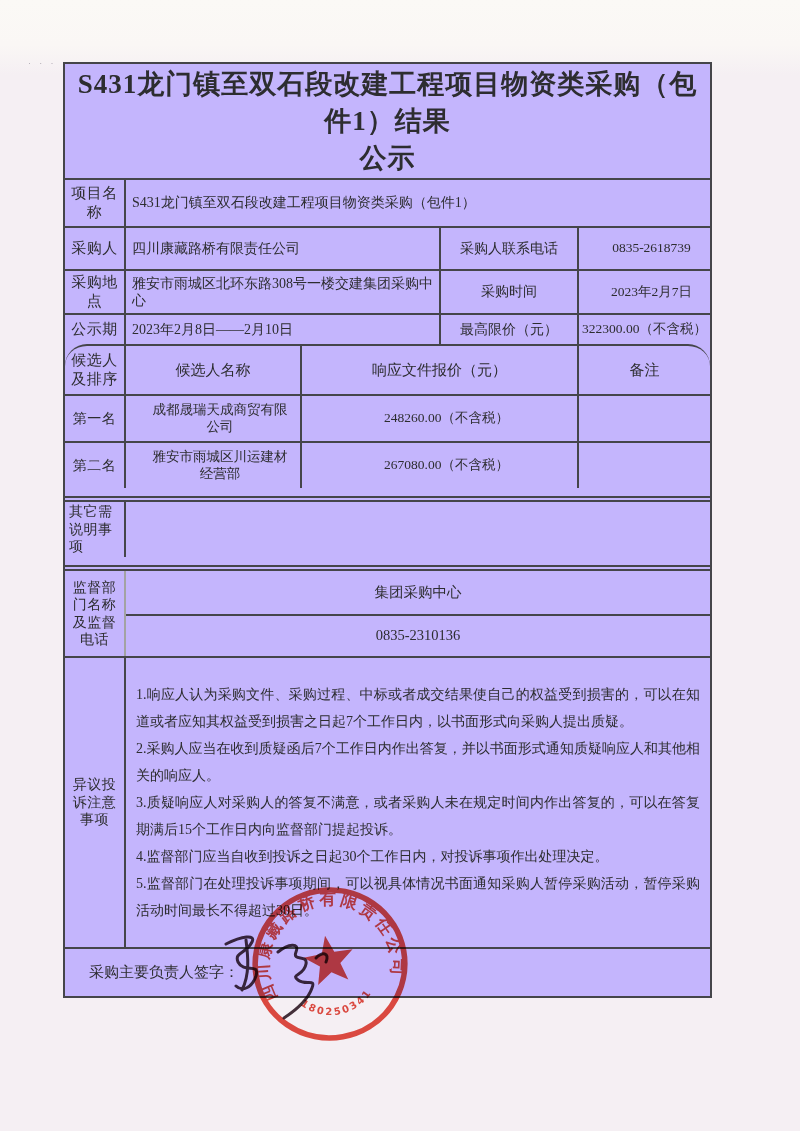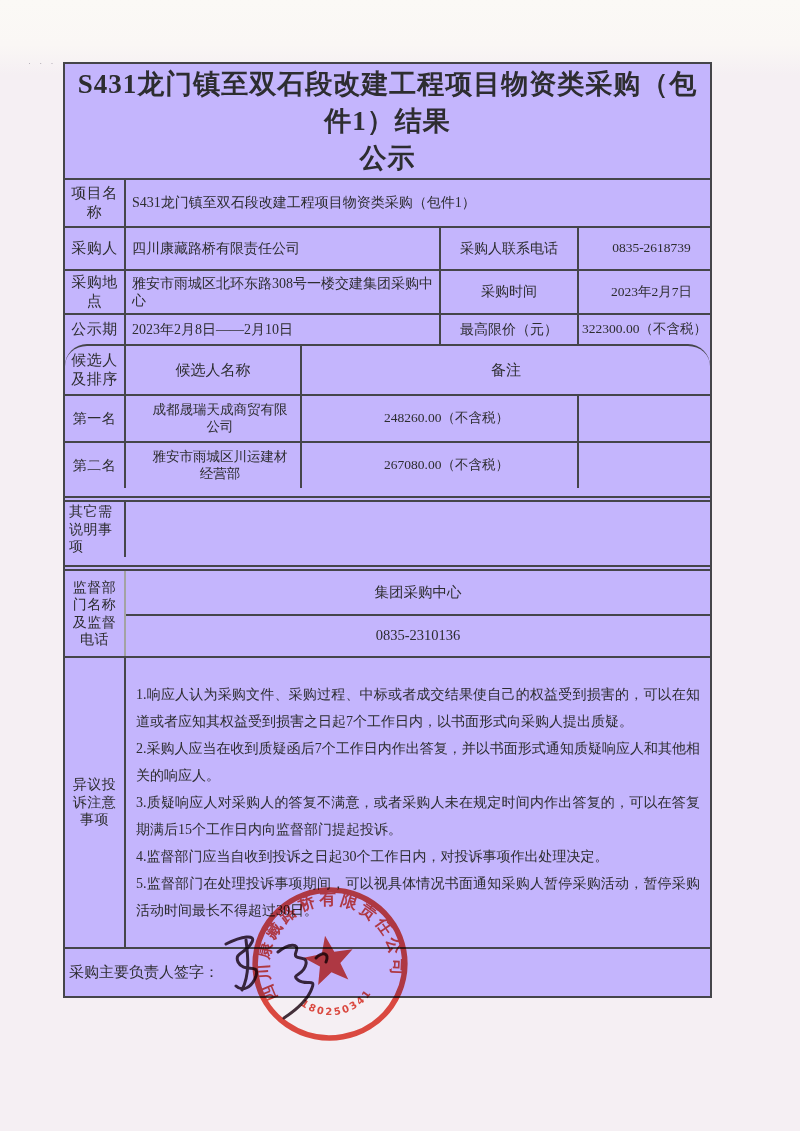--- a/index.html
+++ b/index.html
@@ -48,21 +48,21 @@
   .fs13{font-size:13.5px;padding-left:20px;}
   .sup-col{flex:1 1 auto;display:flex;flex-direction:column;border-left:2px solid #a3a3a3;}
   .sup-sub{flex:1 1 auto;display:flex;align-items:center;justify-content:center;font-size:14.5px;}
   .sup-sub + .sup-sub{border-top:2px solid #45454a;}
   .objection-content{
     flex:1 1 auto;border-left:2px solid #45454a;display:flex;flex-direction:column;
     justify-content:center;padding:6px 10px;box-sizing:border-box;
   }
   .objection-content p{margin:0;font-size:14px;line-height:27px;text-align:justify;}
   .sign-cell{flex:1 1 auto;display:flex;align-items:center;justify-content:flex-start;
-    padding:2px 4px;font-size:15px;}
+    padding:2px 24px;font-size:15px;}
   
   .stamp{
     position:absolute;left:243px;top:877px;width:174px;height:174px;
     transform:rotate(-10deg);opacity:0.9;mix-blend-mode:multiply;pointer-events:none;
   }
   .signature{
     position:absolute;left:212px;top:922px;width:160px;height:100px;
     mix-blend-mode:multiply;pointer-events:none;
   }
 </style>
@@ -100,20 +100,21 @@
   <div class="row r-publicity">
     <div class="cell label-cell">公示期</div>
     <div class="cell grow fs14">2023年2月8日——2月10日</div>
     <div class="cell w-mid fs14">最高限价（元）</div>
     <div class="cell w-val fs13" style="padding:2px 2px;">322300.00（不含税）</div>
   </div>
 
   <div class="row r-candhead">
     <div class="cell label-cell">候选人及排序</div>
     <div class="cell w-candname">候选人名称</div>
+    <div class="cell w-candprice">响应文件报价（元）</div>
     <div class="cell grow c-center">备注</div>
   </div>
 
   <div class="row r-cand">
     <div class="cell label-cell fs14">第一名</div>
     <div class="cell w-candname fs13">成都晟瑞天成商贸有限公司</div>
     <div class="cell w-candprice fs13">248260.00（不含税）</div>
     <div class="cell grow c-center"></div>
   </div>
 

